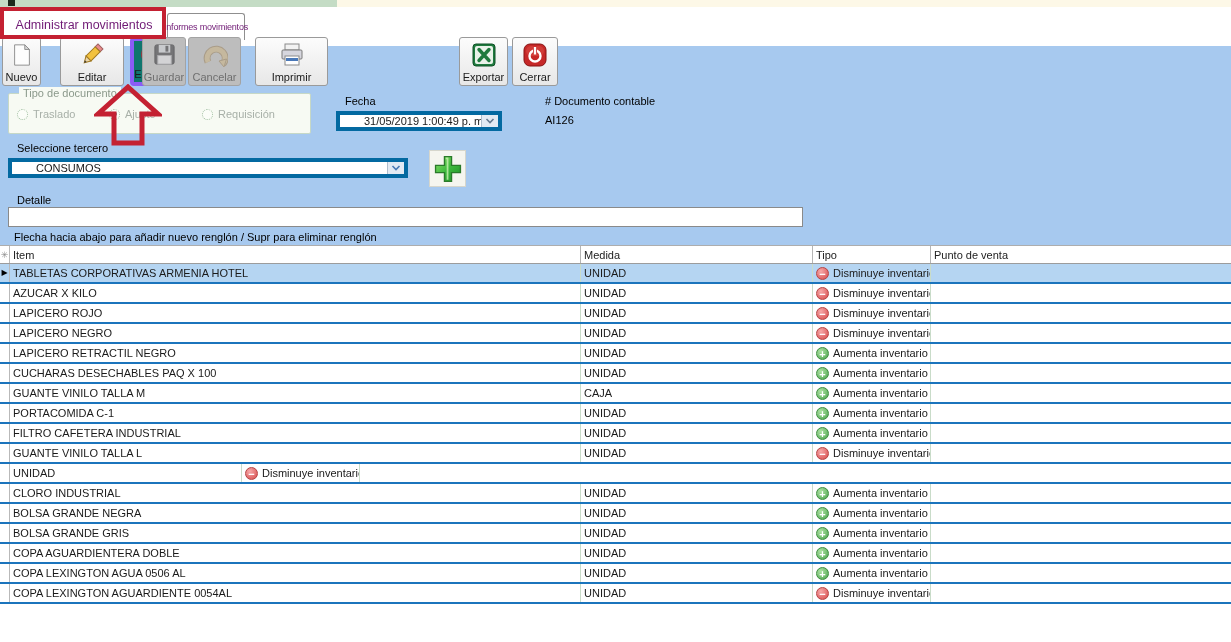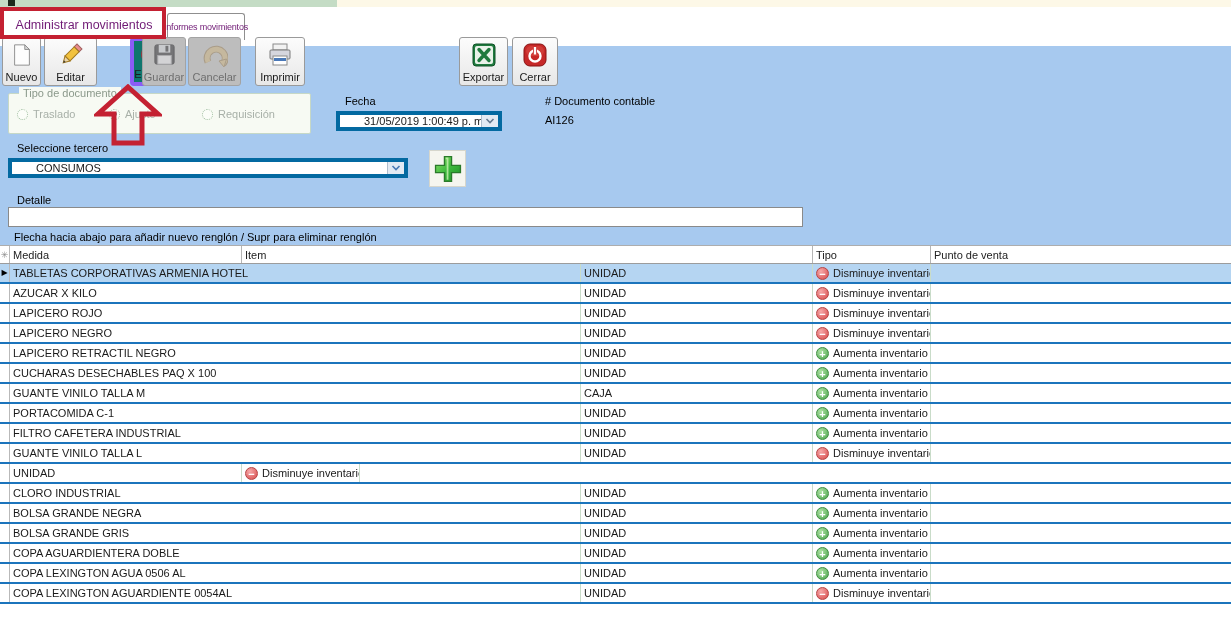--- a/index.html
+++ b/index.html
@@ -133,21 +133,21 @@
 <div class="tbtn" style="left:2px;width:39px">
   <span class="ticon">
     <svg width="24" height="26" viewBox="0 0 26 26">
         <path d="M5 2 h11 l5 5 v17 H5 z" fill="#fdfdfd" stroke="#8a8a8a"></path>
         <path d="M16 2 l5 5 h-5 z" fill="#d9d9d9" stroke="#8a8a8a"></path>
       </svg>
   </span>
   <span class="tlabel">Nuevo</span>
 </div>
 
-<div class="tbtn" style="left:44px;width:53px">
+<div class="tbtn" style="left:60px;width:64px">
   <span class="ticon">
     <svg width="26" height="26" viewBox="0 0 26 26">
         <g transform="rotate(45 13 13)">
           <rect x="9.5" y="1" width="7" height="4" fill="#e98c8c" stroke="#a06060"></rect>
           <rect x="9.5" y="5" width="7" height="13" fill="#f2c23e" stroke="#a07820"></rect>
           <polygon points="9.5,18 16.5,18 13,24" fill="#ecd6a8" stroke="#a07820"></polygon>
           <polygon points="11.8,21.8 14.2,21.8 13,24" fill="#3a3a3a"></polygon>
         </g>
       </svg>
   </span>
@@ -180,21 +180,21 @@
   <span class="ticon">
     <svg width="26" height="26" viewBox="0 0 26 26">
         <path d="M6 20 a9 9 0 1 1 15 2" fill="none" stroke="#b87818" stroke-width="7"></path>
         <path d="M6 20 a9 9 0 1 1 15 2" fill="none" stroke="#f2b22e" stroke-width="5"></path>
         <polygon points="24.5,17 17,19 22,25" fill="#f2b22e" stroke="#b87818"></polygon>
       </svg>
   </span>
   <span class="tlabel">Cancelar</span>
 </div>
 
-<div class="tbtn" style="left:255px;width:50px">
+<div class="tbtn" style="left:255px;width:73px">
   <span class="ticon">
     <svg width="26" height="26" viewBox="0 0 26 26">
         <rect x="6" y="2" width="14" height="6" fill="#f2f2f2" stroke="#8a8a8a"></rect>
         <rect x="3" y="8" width="20" height="9" rx="1" fill="#d6d6de" stroke="#7a7a7a"></rect>
         <rect x="6" y="14" width="14" height="9" fill="#ffffff" stroke="#8a8a8a"></rect>
         <rect x="7" y="16" width="12" height="3" fill="#4a78b8"></rect>
       </svg>
   </span>
   <span class="tlabel">Imprimir</span>
 </div>
@@ -280,22 +280,22 @@
 <span class="flabel" style="left:8px;top:194px">Detalle</span>
 <input class="tinput" style="left: 8px; top: 207px; width: 795px; height: 20px;" value="">
 
 <span class="flabel" style="left:5px;top:231px">Flecha hacia abajo para añadir nuevo renglón / Supr para eliminar renglón</span>
 
 <div class="abs grid">
   <div class="ghead">
     <div class="gh c0">
         <span class="marker">✳</span>
       </div>
+    <div class="gh c1">Item</div>
     <div class="gh c2">Medida</div>
-    <div class="gh c1">Item</div>
     <div class="gh c3">Tipo</div>
     <div class="gh c4">Punto de venta</div>
   </div>
   <div>
       <div class="grow selected">
     <div class="gc c0">
           <span class="ind">▶</span>
         </div>
     <div class="gc c1">TABLETAS CORPORATIVAS ARMENIA HOTEL</div>
     <div class="gc c2">UNIDAD</div>

